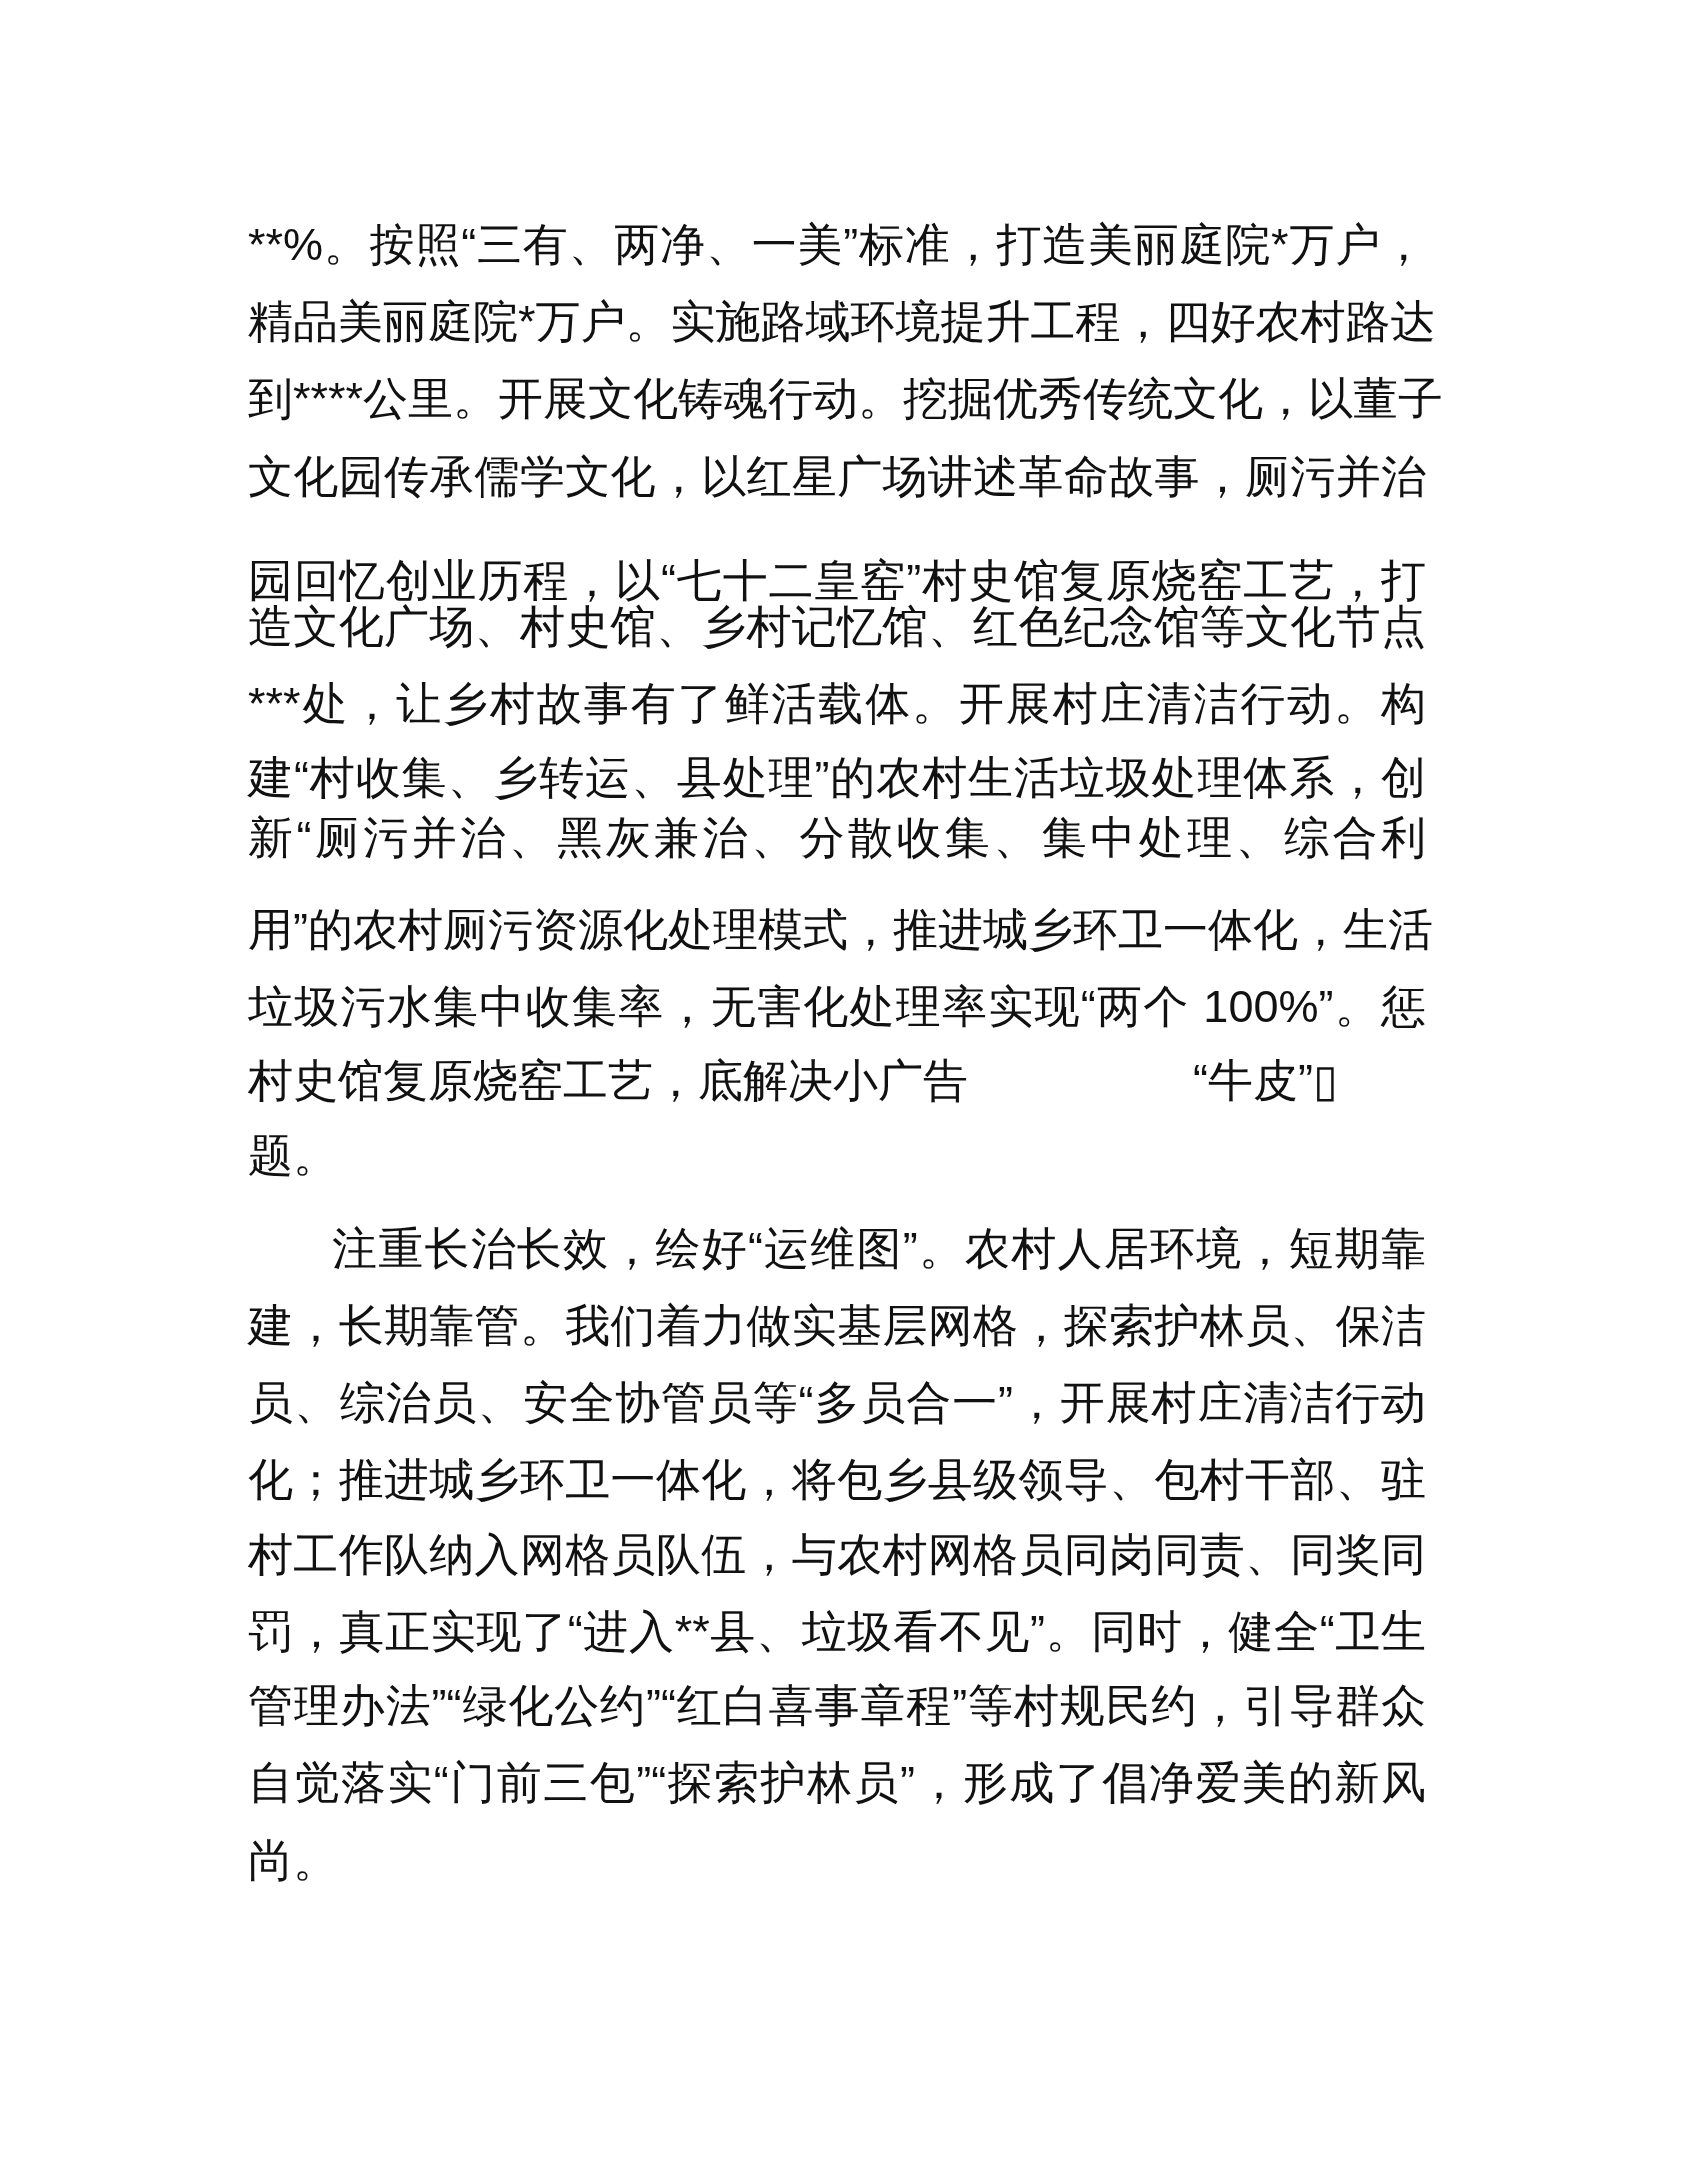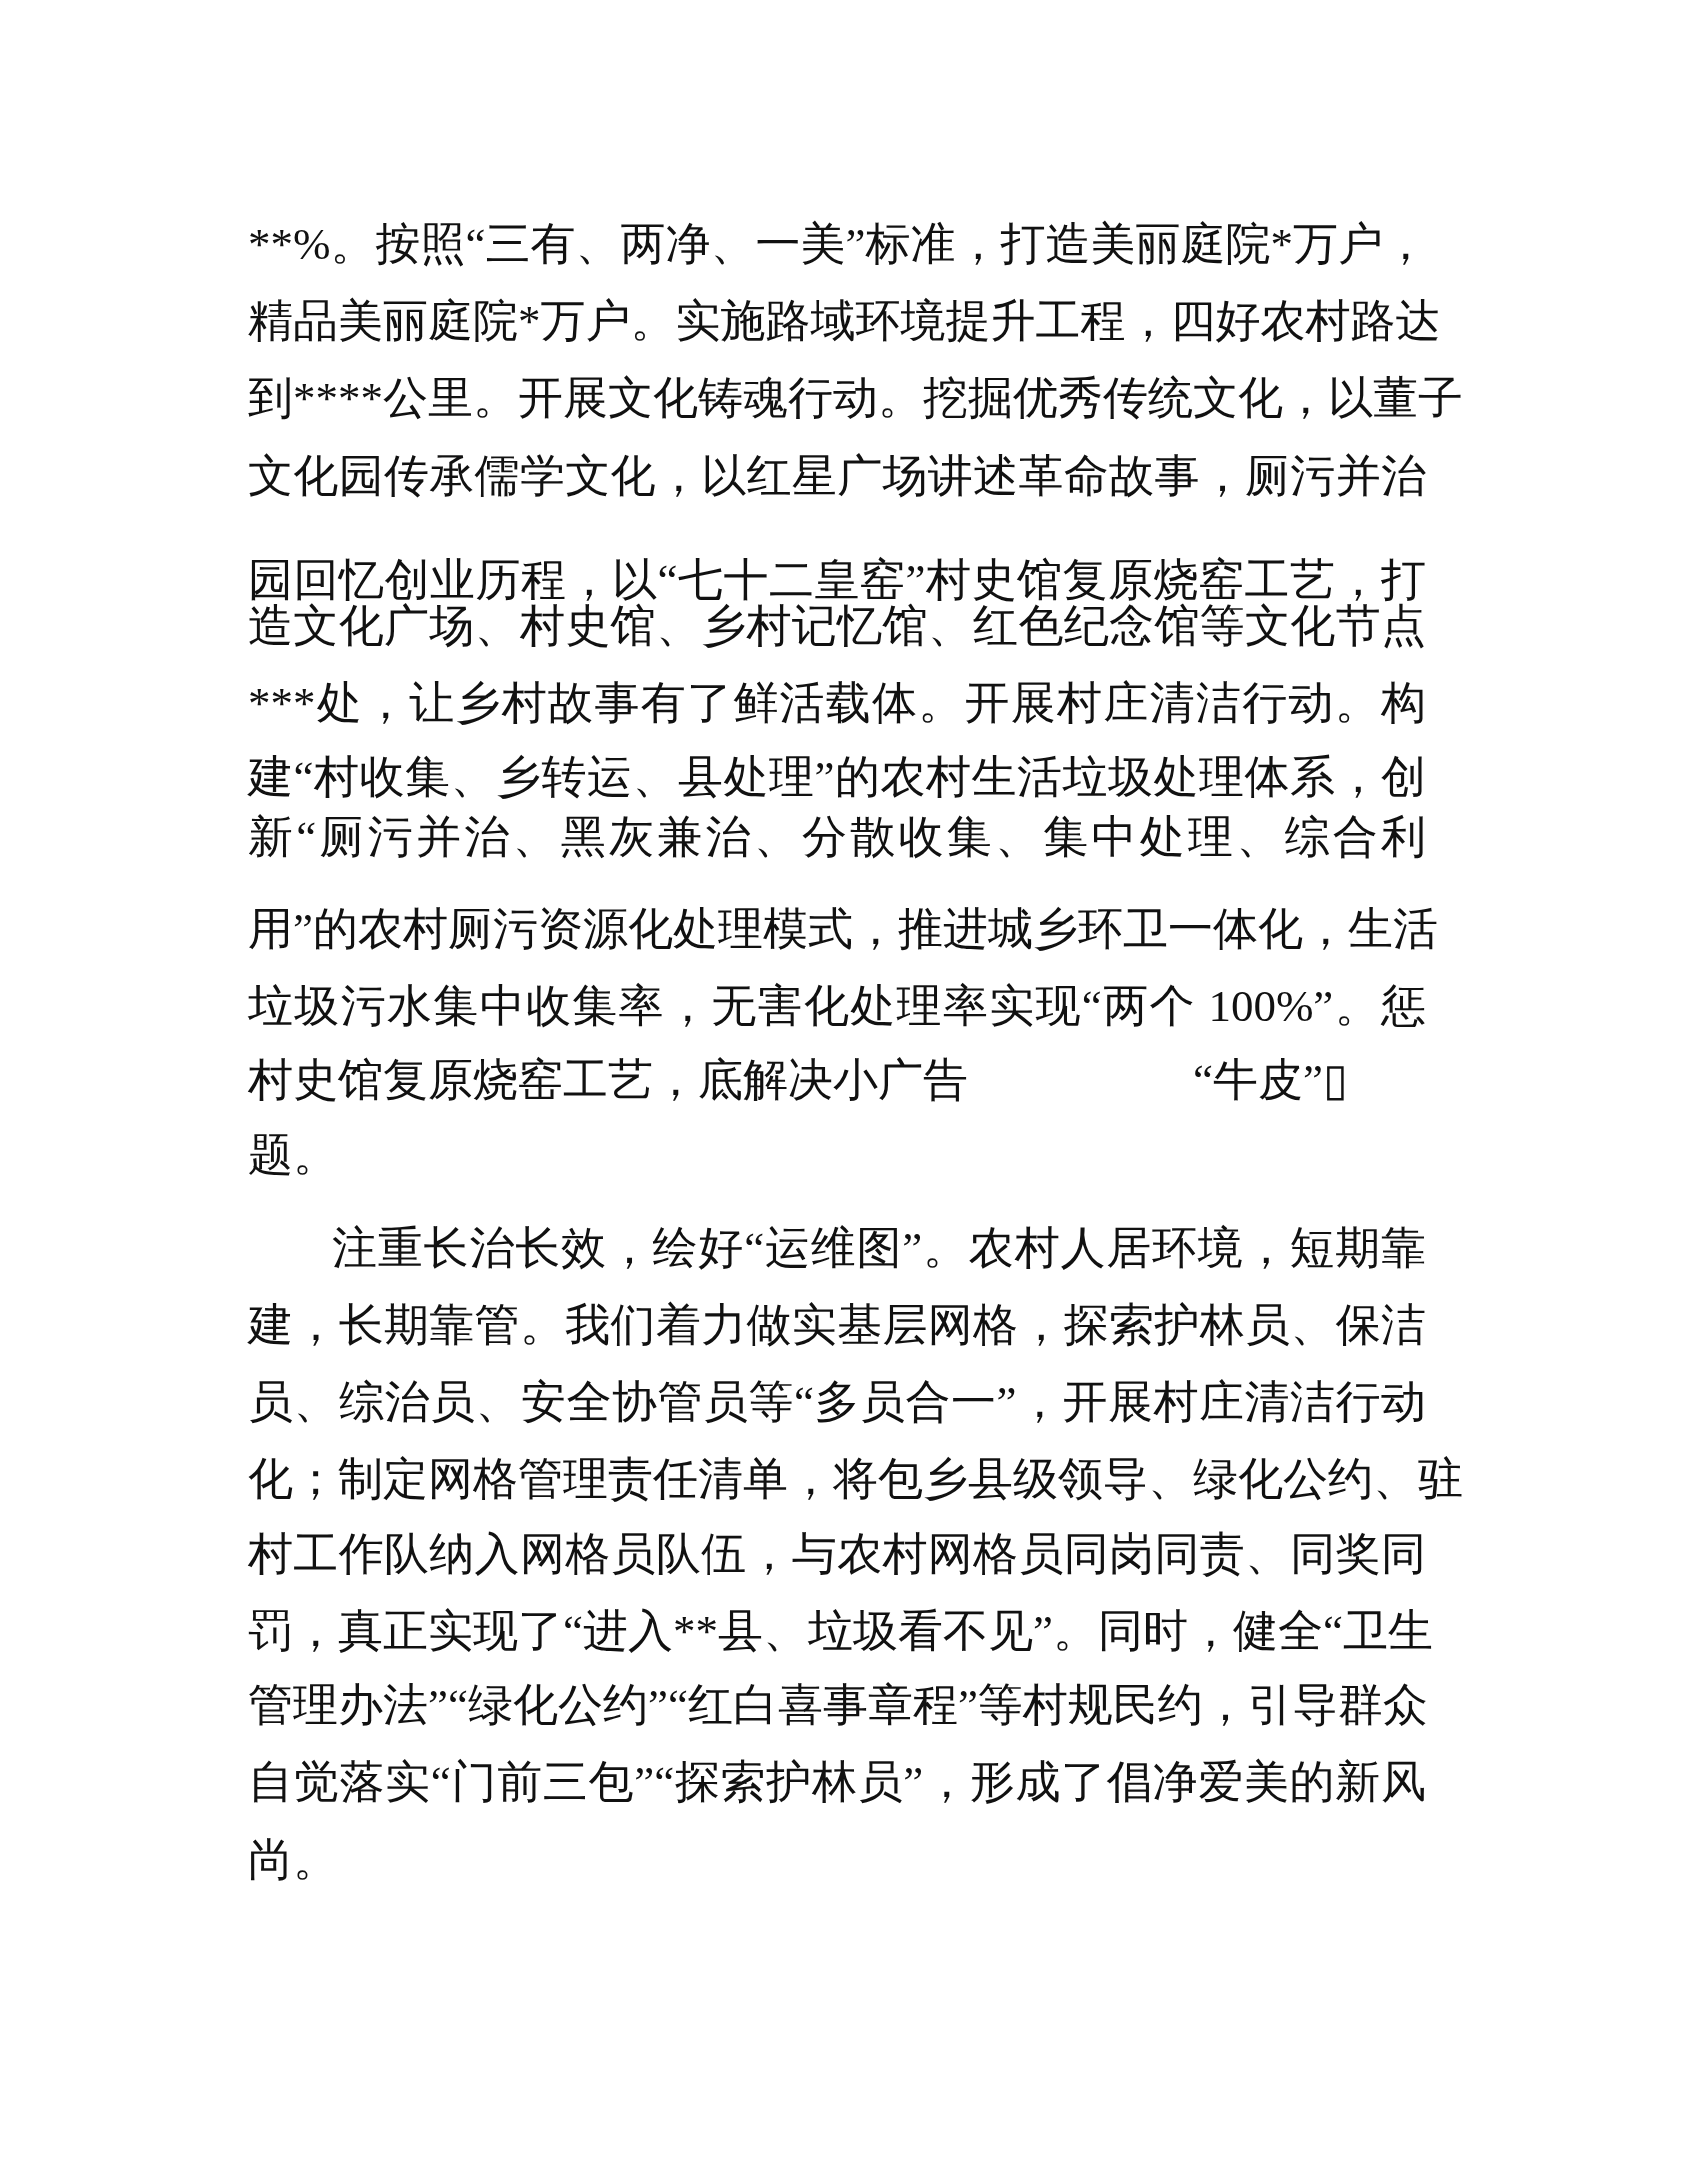--- a/index.html
+++ b/index.html
@@ -1,19 +1,19 @@
 <!DOCTYPE html>
 <html><head>
 <meta charset="utf-8">
 <style>
   html,body{margin:0;padding:0;background:#ffffff;}
   body{width:1683px;height:2178px;position:relative;overflow:hidden;}
   .page{position:absolute;left:0;top:0;width:1683px;height:2178px;background:#fff;}
   .line{position:absolute;left:248px;width:1178px;height:59px;line-height:59px;font-size:45px;color:#111;
-        font-family:Liberation Serif, serif;white-space:nowrap;
+        font-family:Liberation Sans, sans-serif;white-space:nowrap;
         text-align:justify;text-align-last:justify;}
   .line.last{text-align-last:left;}
   .line.indent{left:332px;width:1094px;}
 </style>
 </head>
 <body>
 
 <div class="page">
   <div>
     <div class="line" style="top:215px">**%。按照“三有、两净、一美”标准，打造美丽庭院*万户，</div>
@@ -27,21 +27,21 @@
     <div class="line" style="top:808px">新“厕污并治、黑灰兼治、分散收集、集中处理、综合利</div>
     <div class="line" style="top:900px">用”的农村厕污资源化处理模式，推进城乡环卫一体化，生活</div>
     <div class="line" style="top:977px">垃圾污水集中收集率，无害化处理率实现“两个 100%”。惩</div>
     <div class="line last" style="top:1051px">村史馆复原烧窑工艺，底解决小广告　　　　　“牛皮”▯</div>
     <div class="line last" style="top:1126px">题。</div>
   </div>
   <div>
     <div class="line indent" style="top:1219px">注重长治长效，绘好“运维图”。农村人居环境，短期靠</div>
     <div class="line" style="top:1296px">建，长期靠管。我们着力做实基层网格，探索护林员、保洁</div>
     <div class="line" style="top:1373px">员、综治员、安全协管员等“多员合一”，开展村庄清洁行动</div>
-    <div class="line" style="top:1450px">化；制定网格管理责任清单，将包乡县级领导、绿化公约、驻</div>
+    <div class="line" style="top:1450px">化；推进城乡环卫一体化，将包乡县级领导、包村干部、驻</div>
     <div class="line" style="top:1525px">村工作队纳入网格员队伍，与农村网格员同岗同责、同奖同</div>
     <div class="line" style="top:1602px">罚，真正实现了“进入**县、垃圾看不见”。同时，健全“卫生</div>
     <div class="line" style="top:1676px">管理办法”“绿化公约”“红白喜事章程”等村规民约，引导群众</div>
     <div class="line" style="top:1753px">自觉落实“门前三包”“探索护林员”，形成了倡净爱美的新风</div>
     <div class="line last" style="top:1831px">尚。</div>
   </div>
 </div>
 
 
 </body></html>

